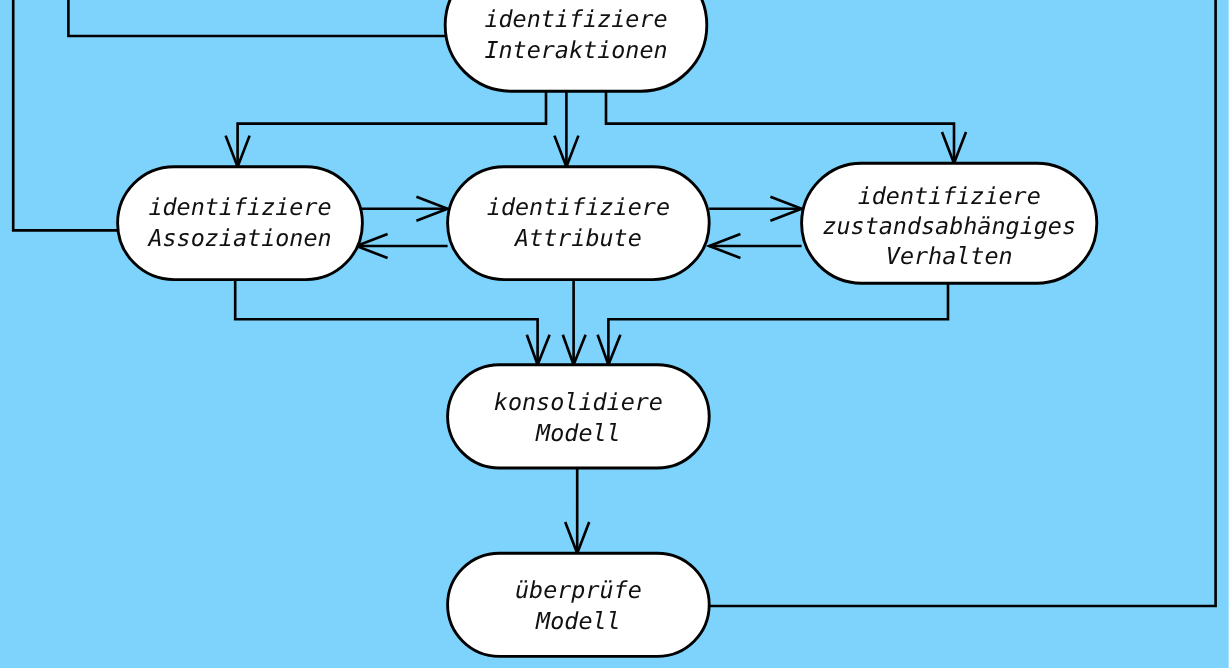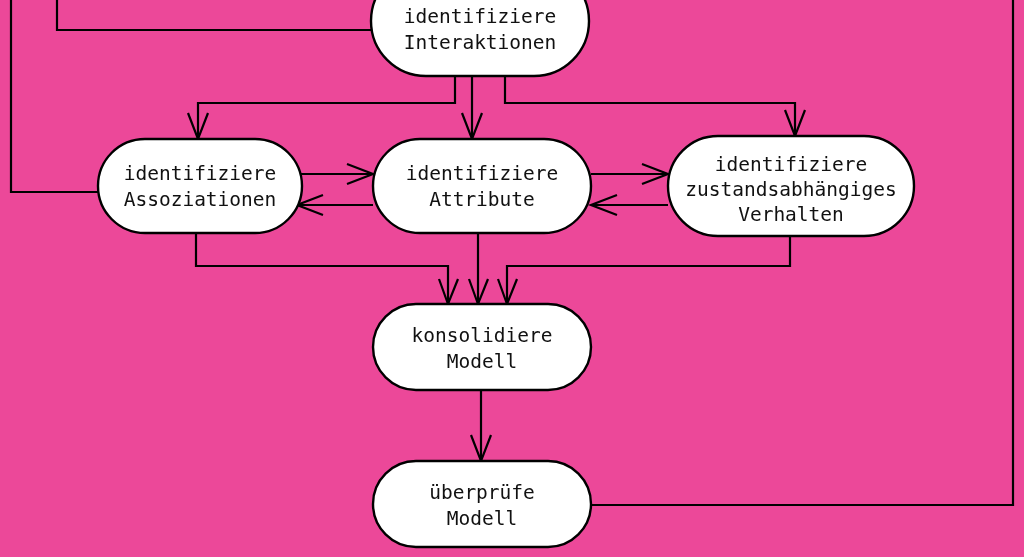--- a/index.html
+++ b/index.html
@@ -10,21 +10,22 @@
   body {
     width: 1024px;
     height: 557px;
     overflow: hidden;
     font-family: "DejaVu Sans Mono", "Liberation Mono", monospace;
   }
   #diagram-root {
     position: relative;
     width: 1024px;
     height: 557px;
-    background: #ec4899;
+    background: #7dd3fc;
+    font-style: italic;
   }
   svg#flow-svg {
     display: block;
     width: 1024px;
     height: 557px;
   }
   .node-shape {
     fill: #ffffff;
     stroke: #000000;
     stroke-width: 2.4;

